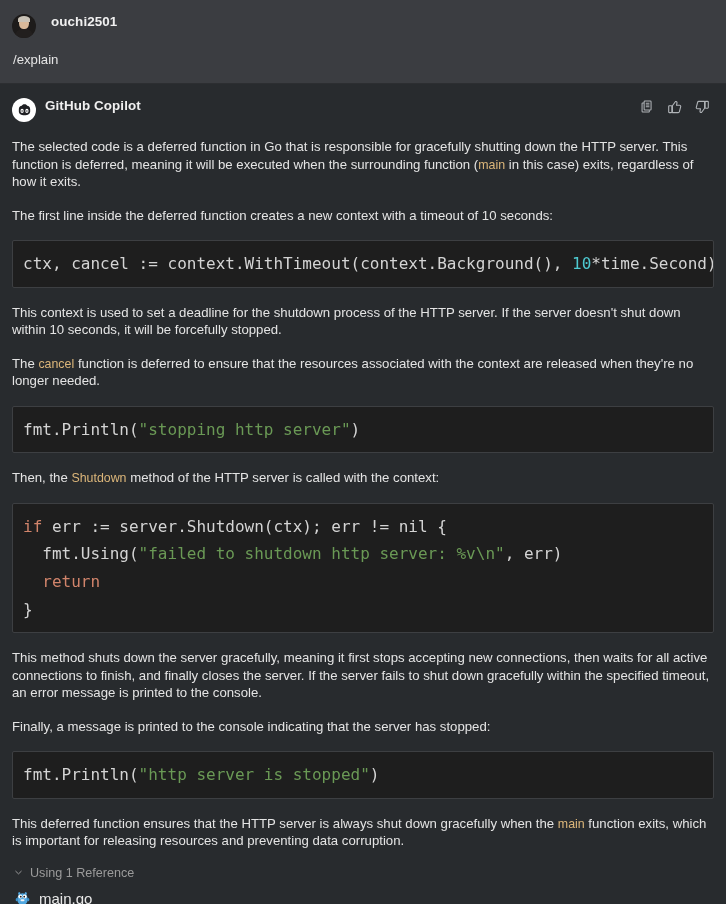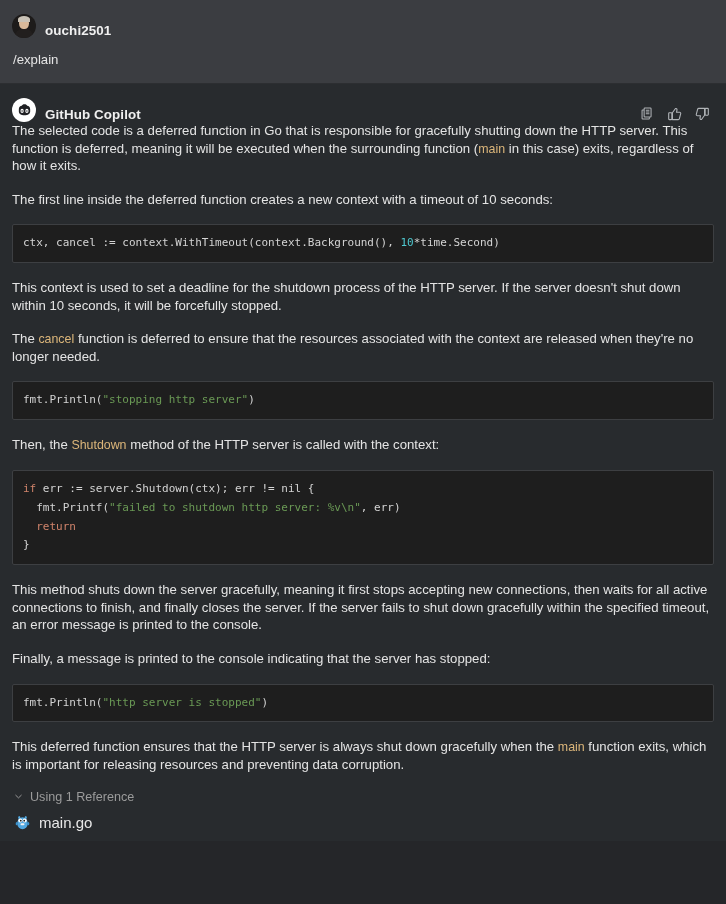--- a/index.html
+++ b/index.html
@@ -19,22 +19,22 @@
   }
 
   
   .user-block {
     background: #3b3d41;
     padding: 14px 12px 16px 12px;
     border-bottom: 1px solid #2c2e31;
   }
   .msg-header {
     display: flex;
-    align-items: flex-end;
-    gap: 9px;
+    align-items: flex-start;
+    gap: 15px;
     margin-bottom: 14px;
   }
   .avatar-photo {
     width: 24px;
     height: 24px;
     border-radius: 50%;
     background: #1d1b1a;
     position: relative;
     overflow: hidden;
     flex: 0 0 auto;
@@ -72,21 +72,22 @@
     padding-left: 1px;
   }
 
   
   .assistant-block {
     background: #282b2e;
     padding: 14px 12px 10px 12px;
   }
   .assistant-header {
     display: flex;
-    align-items: flex-end;
+    align-items: flex-start;
+    margin-bottom: 16px;
   }
   .copilot-logo {
     width: 24px;
     height: 24px;
     border-radius: 50%;
     background: #ffffff;
     display: flex;
     align-items: center;
     justify-content: center;
     flex: 0 0 auto;
@@ -132,21 +133,21 @@
   }
 
   
   .codeblock {
     background: #1e1e1e;
     border: 1px solid #3d3f42;
     border-radius: 2px;
     margin: 0 0 16px 0;
     padding: 9px 10px;
     font-family: "DejaVu Sans Mono", "Liberation Mono", monospace;
-    font-size: 11px;
+    font-size: 16px;
     line-height: 1.72;
     color: #d4d4d4;
     white-space: pre;
     overflow-x: hidden;
   }
   .tok-str { color: #6a9955; }
   .tok-num { color: #4ec9d0; }
   .tok-kw  { color: #d1846b; }
 
   
@@ -244,21 +245,21 @@
   <p class="prose">This context is used to set a deadline for the shutdown process of the HTTP server. If the server doesn't shut down within 10 seconds, it will be forcefully stopped.</p>
 
   <p class="prose"><span>The </span><code class="inline">cancel</code><span> function is deferred to ensure that the resources associated with the context are released when they're no longer needed.</span></p>
 
 
   <div class="codeblock"><span>fmt.Println(</span><span class="tok-str">"stopping http server"</span><span>)</span></div>
 
   <p class="prose"><span>Then, the </span><code class="inline">Shutdown</code><span> method of the HTTP server is called with the context:</span></p>
 
   <div class="codeblock"><span class="tok-kw">if</span><span> err := server.Shutdown(ctx); err != nil {</span>
-<span>  fmt.Printf(</span><span class="tok-str">"failed to shutdown http server: %v\n"</span><span>, err)</span>
+<span>  fmt.Using(</span><span class="tok-str">"failed to shutdown http server: %v\n"</span><span>, err)</span>
 <span class="tok-kw">  return</span>
 <span>}</span></div>
 
   <p class="prose">This method shuts down the server gracefully, meaning it first stops accepting new connections, then waits for all active connections to finish, and finally closes the server. If the server fails to shut down gracefully within the specified timeout, an error message is printed to the console.</p>
 
   <p class="prose">Finally, a message is printed to the console indicating that the server has stopped:</p>
 
   <div class="codeblock"><span>fmt.Println(</span><span class="tok-str">"http server is stopped"</span><span>)</span></div>
 
   <p class="prose"><span>This deferred function ensures that the HTTP server is always shut down gracefully when the </span><code class="inline">main</code><span> function exits, which is important for releasing resources and preventing data corruption.</span></p>

